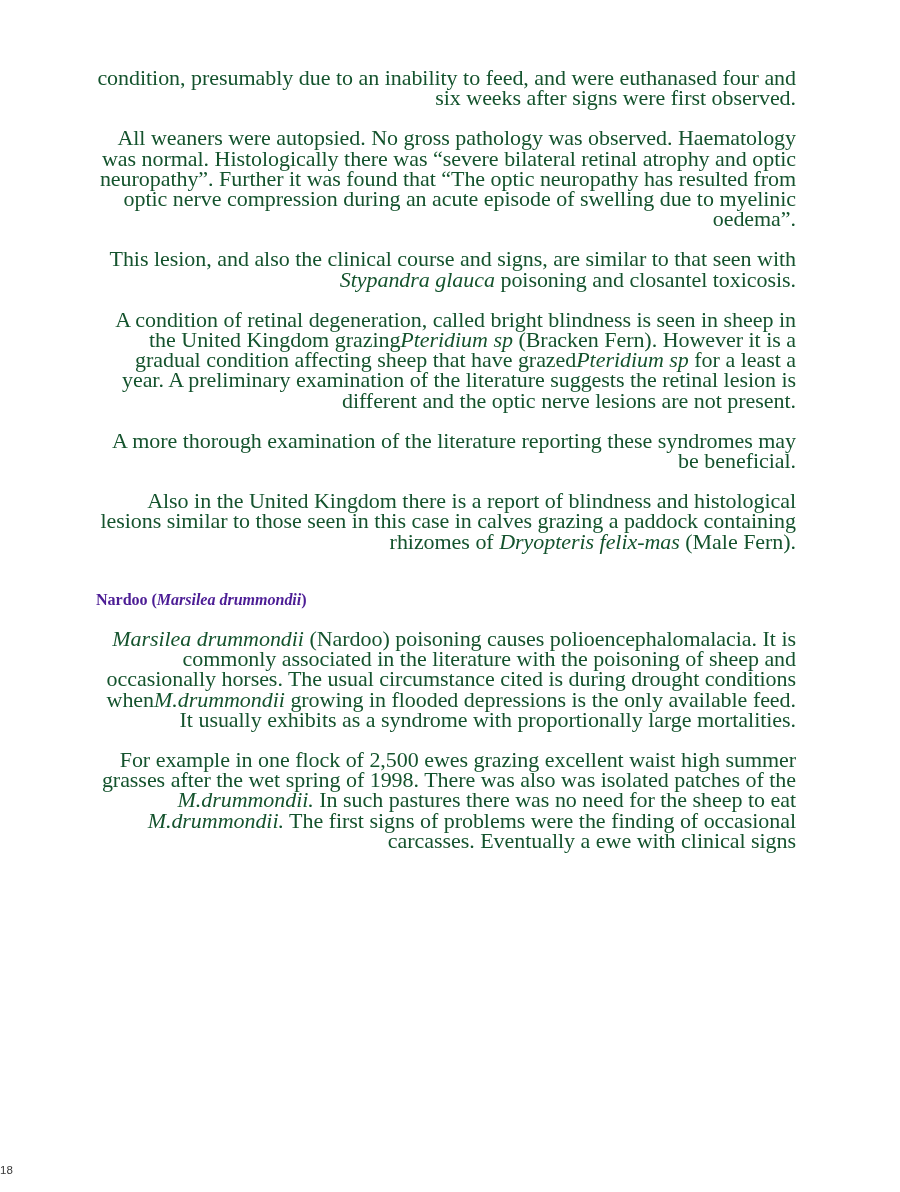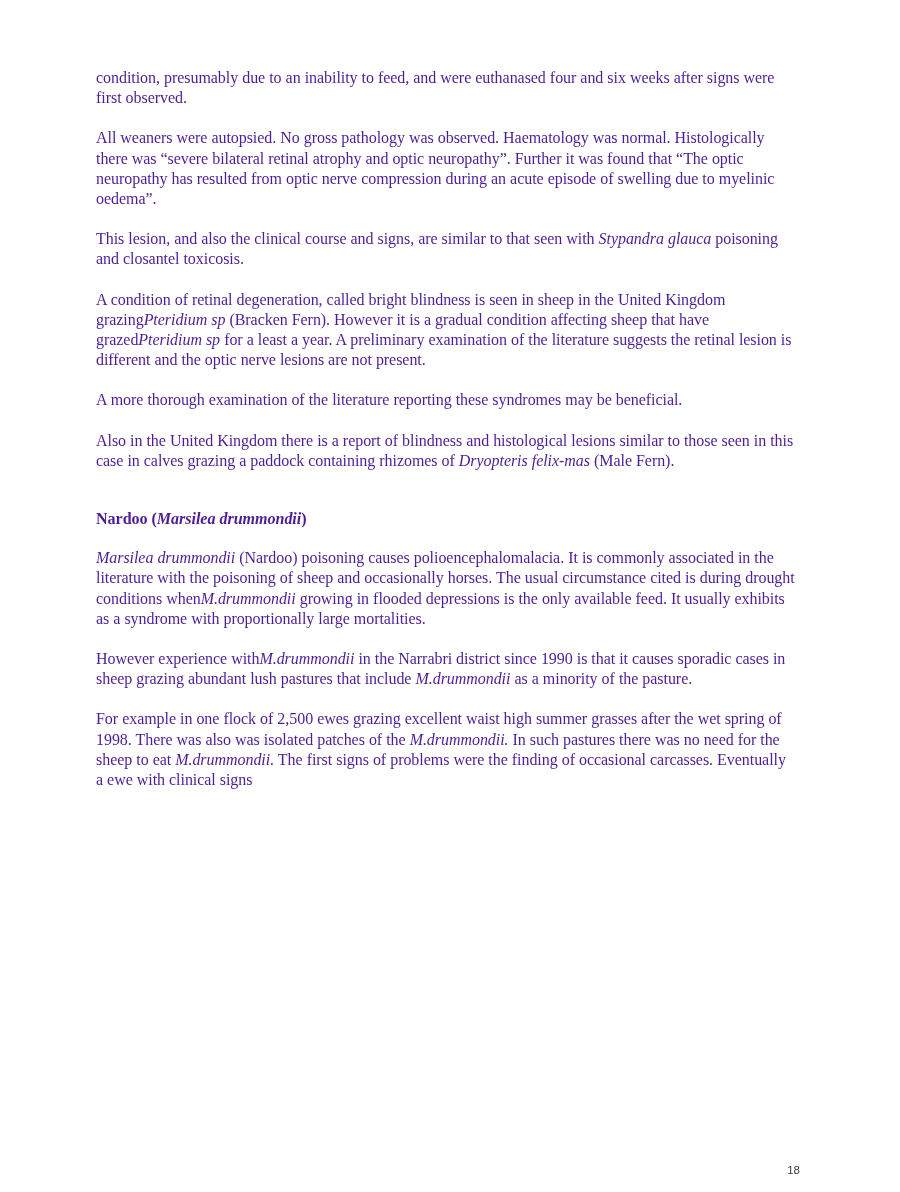--- a/index.html
+++ b/index.html
@@ -25,24 +25,24 @@
     background: #ffffff;
   }
   .content {
     position: absolute;
     left: 96px;
     top: 68px;
     width: 700px;
   }
   p.para {
     margin: 0 0 20px 0;
-    font-size: 16px;
+    font-size: 22px;
     line-height: 20.2px;
-    text-align: left;
-    color: #4c1d95;
+    text-align: right;
+    color: #14532d;
     letter-spacing: -0.05px;
     word-spacing: 0.1px;
   }
   h2.heading {
     margin: 38px 0 19px 0;
     font-size: 16.1px;
     line-height: 20.2px;
     font-weight: bold;
     color: #4c1d95;
     letter-spacing: -0.05px;
@@ -53,21 +53,20 @@
   }
   i.sp {
     font-style: italic;
     font-family: Liberation Serif, serif;
   }
   .page-number {
     position: absolute;
     left: 0;
     top: 1164px;
     width: 800px;
-    text-align: right;
     font-family: "Liberation Sans", "DejaVu Sans", sans-serif;
     font-size: 11.5px;
     color: #3a3a3a;
   }
 </style>
 </head>
 <body>
 
 <div class="page">
   <div class="content">
@@ -84,20 +83,19 @@
     <p class="para">A more thorough examination of the literature reporting these syndromes may be beneficial.</p>
 
     <p class="para">Also in the United Kingdom there is a report of blindness and histological lesions similar to those seen in this case in calves grazing a paddock containing rhizomes of <i class="sp">Dryopteris felix-mas</i> (Male Fern).</p>
 
     <h2 class="heading">
       <span>Nardoo (</span><span class="sp-italic">Marsilea drummondii</span><span>)</span>
     </h2>
 
     <p class="para"><i class="sp">Marsilea drummondii</i> (Nardoo) poisoning causes polioencephalomalacia. It is commonly associated in the literature with the poisoning of sheep and occasionally horses. The usual circumstance cited is during drought conditions when<i class="sp">M.drummondii</i> growing in flooded depressions is the only available feed. It usually exhibits as a syndrome with proportionally large mortalities.</p>
 
-    <p class="para">However experience with<i class="sp">M.drummondii</i> in the Narrabri district since 1990 is that it causes sporadic cases in sheep grazing abundant lush pastures that include <i class="sp">M.drummondii</i> as a minority of the pasture.</p>
 
     <p class="para">For example in one flock of 2,500 ewes grazing excellent waist high summer grasses after the wet spring of 1998. There was also was isolated patches of the <i class="sp">M.drummondii.</i> In such pastures there was no need for the sheep to eat <i class="sp">M.drummondii.</i> The first signs of problems were the finding of occasional carcasses. Eventually a ewe with clinical signs</p>
 
   </div>
 
   <div class="page-number">18</div>
 </div>
 
 </body></html>

